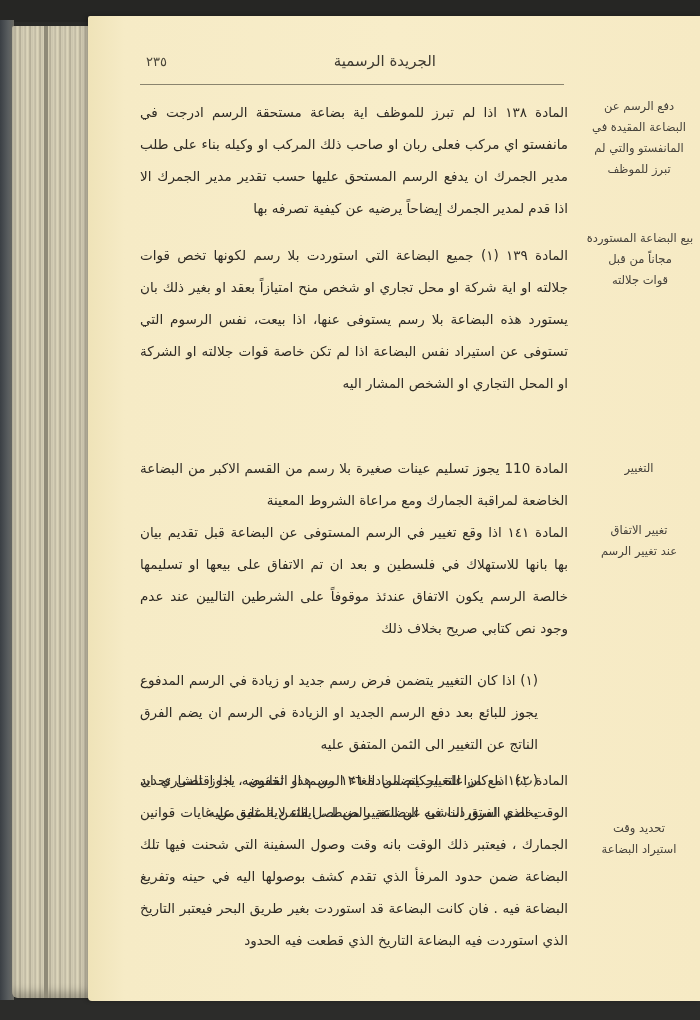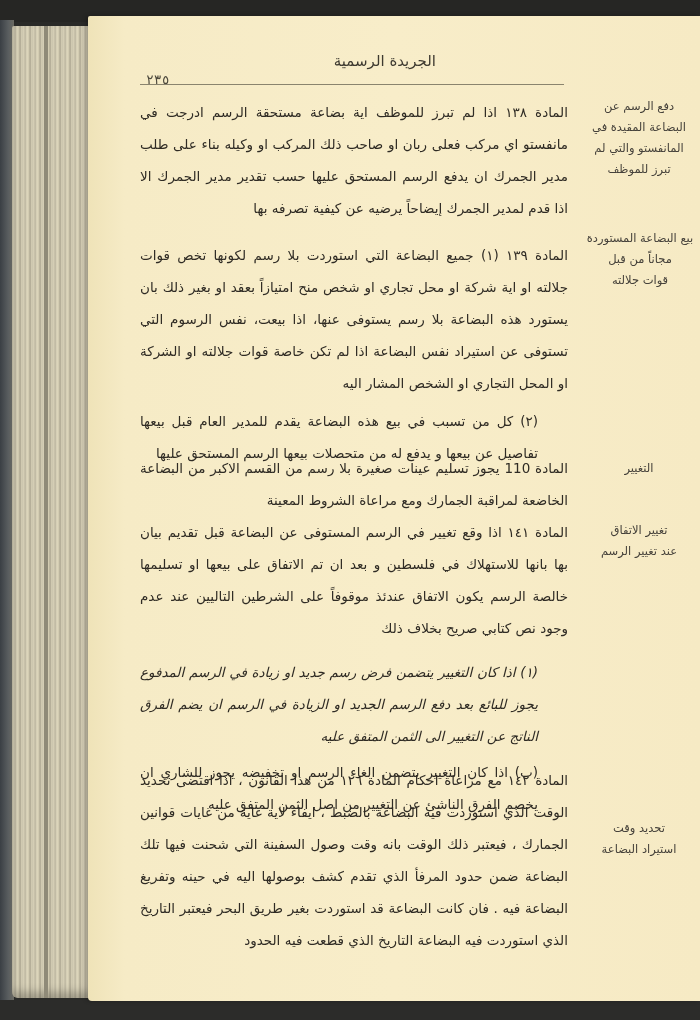--- a/index.html
+++ b/index.html
@@ -41,22 +41,22 @@
   .header {
     position: absolute; left: 58px; top: 36px; width: 500px; height: 22px;
     direction: rtl;
   }
   .header .title {
     position: absolute; right: 210px; top: 0; font-size: 15px; color: #3e3a30;
     font-family: "DejaVu Sans", sans-serif;
     text-align: center;
   }
   .header .page-number {
-    position: absolute; left: 0; top: 20px; font-size: 13px; color: #4a463a;
-    font-family: Liberation Mono, monospace; direction: rtl;
+    position: absolute; left: 0; top: 2px; font-size: 13px; color: #4a463a;
+    font-family: Liberation Serif, serif; direction: rtl;
   }
   .header-rule {
     position: absolute; left: 52px; top: 68px; width: 424px; height: 1px;
     background: #8a846e;
   }
   .section {
     position: absolute; left: 0; width: 612px;
   }
   .side-note {
     position: absolute; right: 12px; width: 98px;
@@ -103,41 +103,40 @@
   </div>
 
   <div class="section" style="top:212px;">
     <div class="side-note" style="top:0; right:4px; width:112px;">
       <div>بيع البضاعة المستوردة</div>
       <div>مجاناً من قبل</div>
       <div>قوات جلالته</div>
     </div>
     <div class="body-text" style="top:11px;">
       <p>المادة ١٣٩  (١)  جميع البضاعة التي استوردت بلا رسم لكونها تخص قوات جلالته او اية شركة او محل تجاري او شخص منح امتيازاً بعقد او بغير ذلك بان يستورد هذه البضاعة بلا رسم يستوفى عنها، اذا بيعت، نفس الرسوم التي تستوفى عن استيراد نفس البضاعة اذا لم تكن خاصة قوات جلالته او الشركة او المحل التجاري او الشخص المشار اليه</p>
-      <p class="indent" style="margin-top:6px;">(٢)   كل من تسبب في بيع هذه البضاعة يقدم للمدير العام قبل بيعها تفاصيل عن بيعها و يدفع له من متحصلات بيعها الرسم المستحق عليها</p>
     </div>
   </div>
 
   <div class="section" style="top:436px;">
     <div class="side-note" style="top:6px;">
       <div>التغيير</div>
     </div>
     <div class="body-text" style="top:0;">
       <p>المادة 110   يجوز تسليم عينات صغيرة بلا رسم من القسم الاكبر من البضاعة الخاضعة لمراقبة الجمارك ومع مراعاة الشروط المعينة</p>
     </div>
   </div>
 
   <div class="section" style="top:500px;">
     <div class="side-note" style="top:4px;">
       <div>تغيير الاتفاق</div>
       <div>عند تغيير الرسم</div>
     </div>
     <div class="body-text" style="top:0;">
       <p>المادة ١٤١   اذا وقع تغيير في الرسم المستوفى عن البضاعة قبل تقديم بيان بها بانها للاستهلاك في فلسطين و بعد ان تم الاتفاق على بيعها او تسليمها خالصة الرسم يكون الاتفاق عندئذ موقوفاً على الشرطين التاليين عند عدم وجود نص كتابي صريح بخلاف ذلك</p>
-      <p class="indent" style="margin-top:12px;font-style:italic;">(١)   اذا كان التغيير يتضمن فرض رسم جديد او زيادة في الرسم المدفوع يجوز للبائع بعد دفع الرسم الجديد او الزيادة في الرسم ان يضم الفرق الناتج عن التغيير الى الثمن المتفق عليه</p>
+      <p class="indent" style="margin-top:20px;">(١)   اذا كان التغيير يتضمن فرض رسم جديد او زيادة في الرسم المدفوع يجوز للبائع بعد دفع الرسم الجديد او الزيادة في الرسم ان يضم الفرق الناتج عن التغيير الى الثمن المتفق عليه</p>
       <p class="indent" style="margin-top:4px;">(ب)   اذا كان التغيير يتضمن الغاء الرسم او تخفيضه يجوز للشاري ان يخصم الفرق الناشئ عن التغيير من اصل الثمن المتفق عليه</p>
     </div>
   </div>
 
   <div class="section" style="top:748px;">
     <div class="side-note" style="top:54px;">
       <div>تحديد وقت</div>
       <div>استيراد البضاعة</div>
     </div>
     <div class="body-text" style="top:0;">

